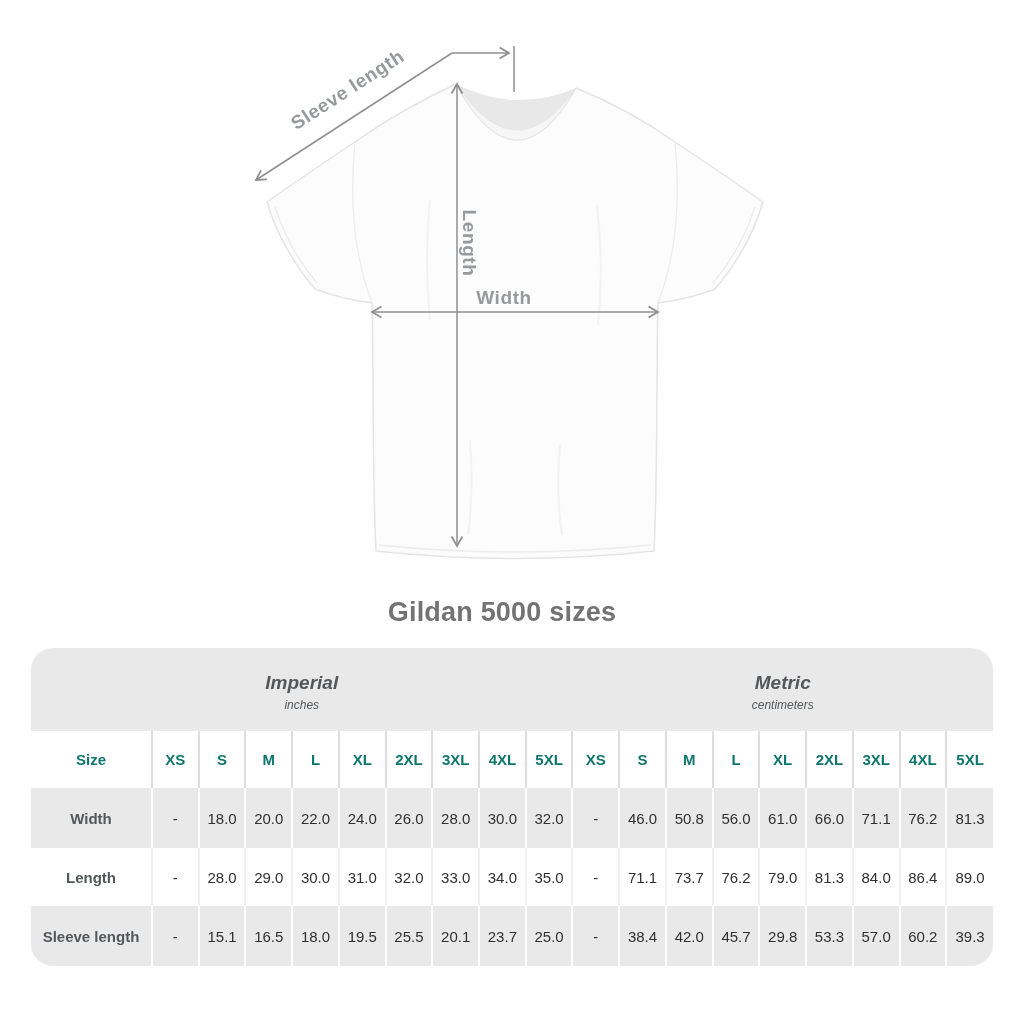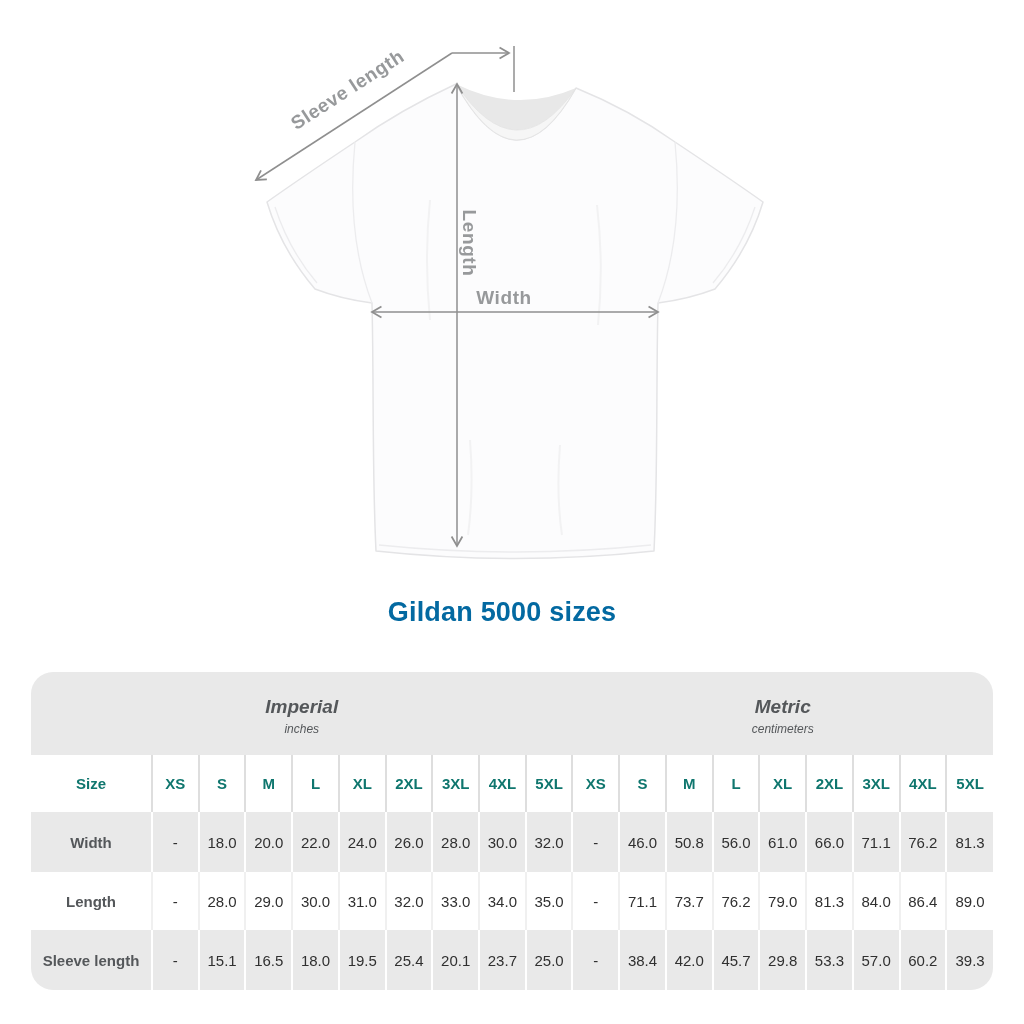--- a/index.html
+++ b/index.html
@@ -17,31 +17,31 @@
     font-family:"Liberation Sans", sans-serif;
     font-weight:bold;
     font-size:19px;
     letter-spacing:0.6px;
     fill:#97999b;
   }
   
   .chart-title{
     position:absolute;top:597px;left:0;width:1004px;
     text-align:center;
-    font-size:27px;font-weight:bold;color:#0369a1;
+    font-size:27px;font-weight:bold;color:#737373;
     margin:0;letter-spacing:0.2px;
   }
   .tolerance-note{
     position:absolute;top:636px;left:0;width:1024px;
     text-align:center;
     font-size:15.5px;font-style:italic;color:#4c4c4c;
   }
   
   .table-wrap{
-    position:absolute;top:672px;left:31px;width:962px;
+    position:absolute;top:648px;left:31px;width:962px;
     border-radius:22px;overflow:hidden;
   }
   table.size-table{
     width:962px;table-layout:fixed;border-collapse:collapse;
   }
   table.size-table col.label-col{width:121px;}
   .band-row th{
     height:83px;background:#e9e9e9;vertical-align:middle;
     padding:0;border:none;
   }
@@ -242,21 +242,21 @@
         <td>89.0</td>
       </tr>
 
       <tr class="data-row gray row-sleeve">
         <th>Sleeve length</th>
         <td>-</td>
         <td>15.1</td>
         <td>16.5</td>
         <td>18.0</td>
         <td>19.5</td>
-        <td>25.4</td>
+        <td>25.5</td>
         <td>20.1</td>
         <td>23.7</td>
         <td>25.0</td>
         <td>-</td>
         <td>38.4</td>
         <td>42.0</td>
         <td>45.7</td>
         <td>29.8</td>
         <td>53.3</td>
         <td>57.0</td>

